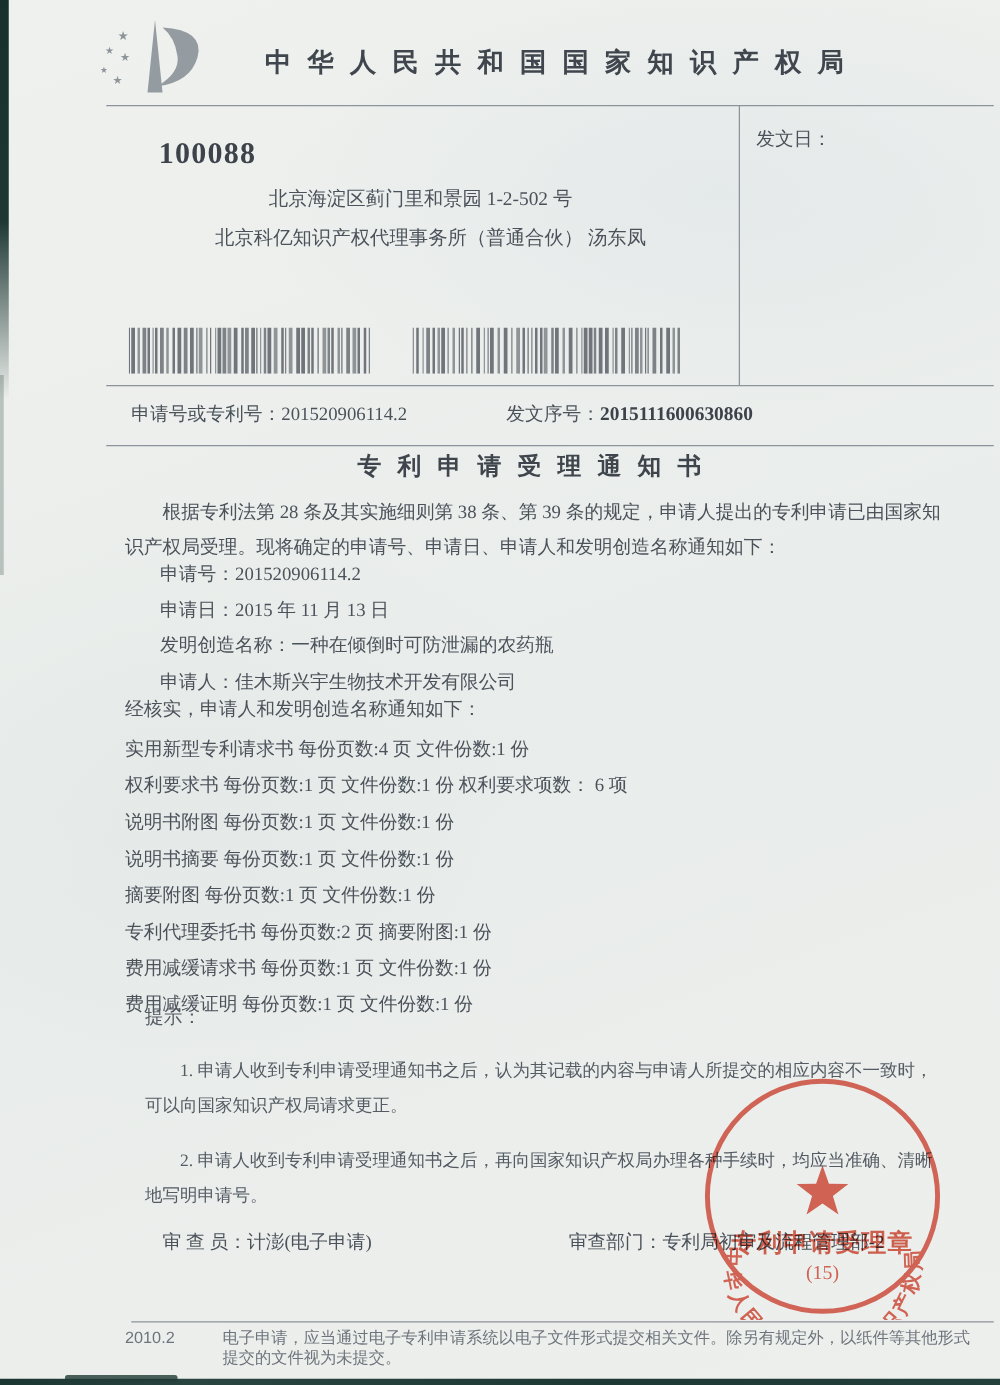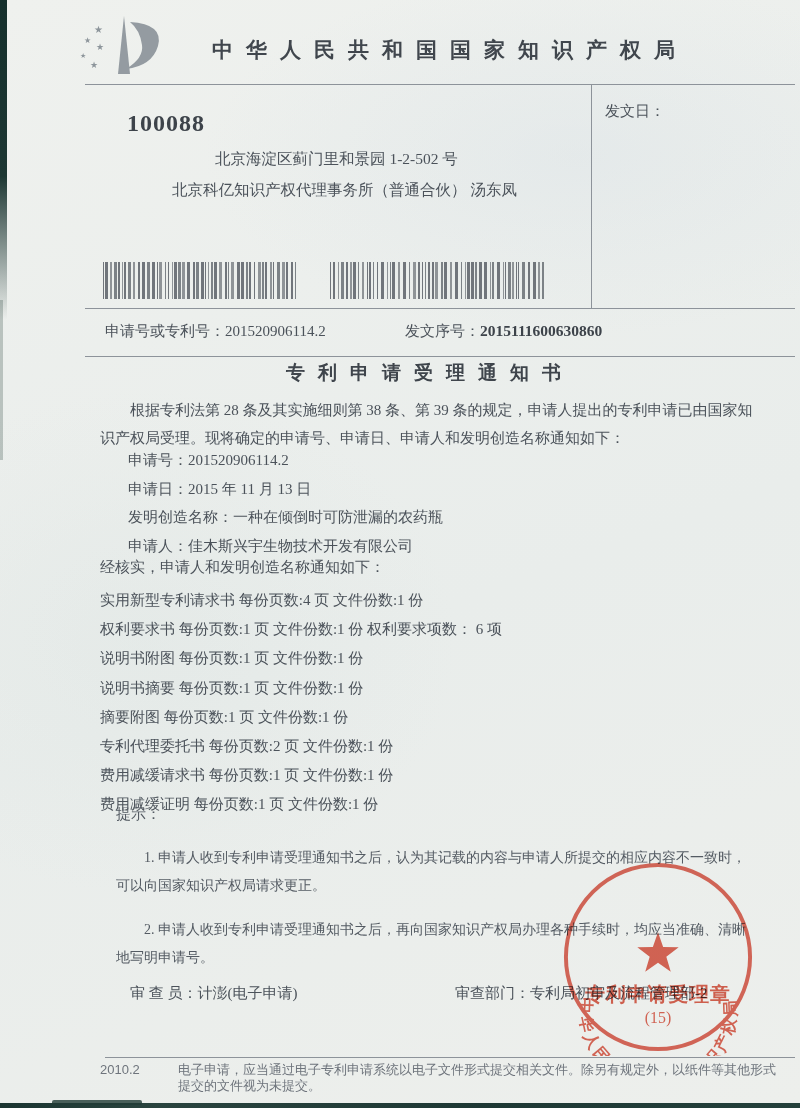--- a/index.html
+++ b/index.html
@@ -225,21 +225,21 @@
   </div>
 
   <div class="abs confirm">经核实，申请人和发明创造名称通知如下：</div>
 
   <div class="abs doclist">
     <div>实用新型专利请求书 每份页数:4 页  文件份数:1 份</div>
     <div>权利要求书 每份页数:1 页  文件份数:1 份  权利要求项数：  6 项</div>
     <div>说明书附图 每份页数:1 页  文件份数:1 份</div>
     <div>说明书摘要 每份页数:1 页  文件份数:1 份</div>
     <div>摘要附图 每份页数:1 页  文件份数:1 份</div>
-    <div>专利代理委托书 每份页数:2 页  文件份数:1 份</div>
+    <div>专利代理委托书 每份页数:2 页  摘要附图:1 份</div>
     <div>费用减缓请求书 每份页数:1 页  文件份数:1 份</div>
     <div>费用减缓证明 每份页数:1 页  文件份数:1 份</div>
   </div>
 
   <div class="abs tips">
     <p class="tips-head">提示：</p>
     <p>1. 申请人收到专利申请受理通知书之后，认为其记载的内容与申请人所提交的相应内容不一致时，可以向国家知识产权局请求更正。</p>
     <p>2. 申请人收到专利申请受理通知书之后，再向国家知识产权局办理各种手续时，均应当准确、清晰地写明申请号。</p>
   </div>
 

